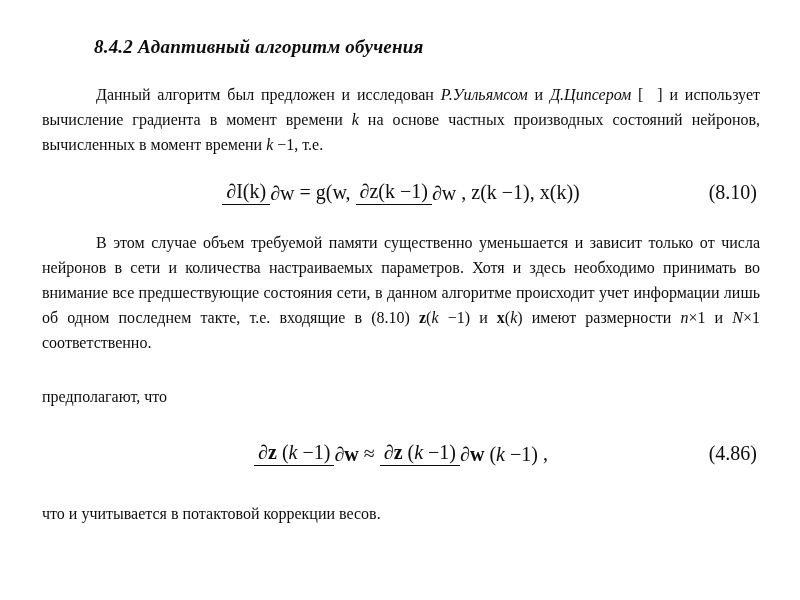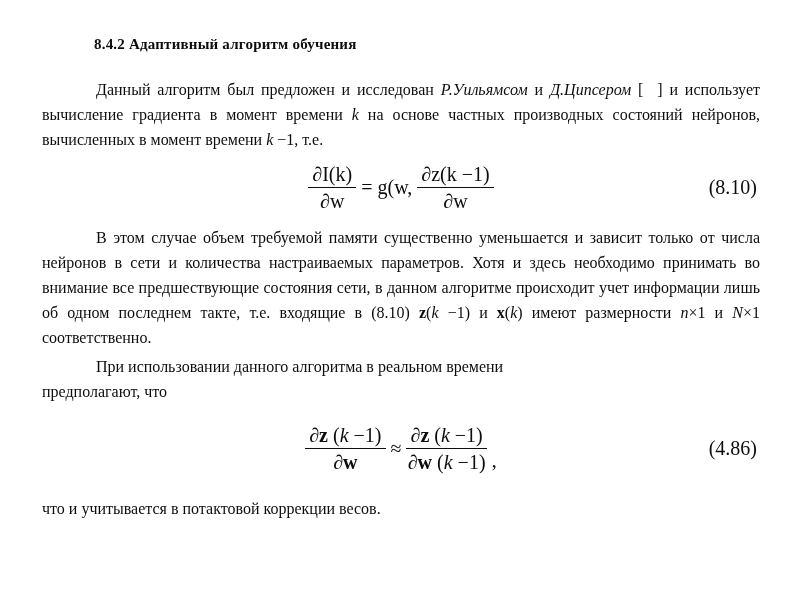--- a/index.html
+++ b/index.html
@@ -7,24 +7,25 @@
     position:relative;
     width:800px;height:600px;
     box-sizing:border-box;
     background:#ffffff;
     padding:36px 40px 0 42px;
     font-family:"Liberation Serif","DejaVu Serif",serif;
     color:#0d0d0d;
     overflow:hidden;
   }
   .title{
-    font-size:15px;
+    font-size:19px;
     font-weight:bold;
     margin:0 0 24px 52px;
     letter-spacing:0.2px;
+    font-style:italic;
   }
   .para{
     font-size:16px;
     line-height:25px;
     margin:0;
     text-indent:54px;
   }
   .justify{
     text-align:justify;
     text-justify:inter-word;
@@ -34,21 +35,21 @@
     position:relative;
     display:flex;
     align-items:center;
     justify-content:center;
     font-size:20px;
     line-height:1.1;
   }
   .eq1{margin:9px 0 7px 0;min-height:52px;}
   .eq2{margin:12px 0 16px 0;min-height:64px;font-family:Liberation Serif, serif;}
   .eq-body{display:inline-flex;align-items:center;gap:5px;}
-  .frac{display:inline-flex;flex-direction:column;align-items:center;text-align:center;}
+  .frac{display:inline-flex;flex-direction:row;align-items:center;text-align:center;}
   .num{display:block;border-bottom:1.4px solid #0d0d0d;padding:0 4px 2px 4px;}
   .den{display:block;padding-top:2px;}
   .eq-number{
     position:absolute;
     right:3px;top:50%;
     transform:translateY(-50%);
     font-size:20px;
     margin-left:46px;
   }
   .eq-trailing{align-self:flex-end;padding-bottom:2px;}
@@ -69,27 +70,28 @@
     <span class="eq-body">
       <span class="frac">
         <span class="num">∂I(k)</span>
         <span class="den">∂w</span>
       </span>
       <span>=&nbsp;g(w,</span>
       <span class="frac">
         <span class="num">∂z(k&nbsp;−1)</span>
         <span class="den">∂w</span>
       </span>
+      <span>,&nbsp;z(k&nbsp;−1),&nbsp;x(k))</span>
     </span>
     <span class="eq-number">(8.10)</span>
   </div>
 
   <p class="para justify p2"><span>В этом случае объем требуемой памяти существенно уменьшается и зависит только от числа нейронов в сети и количества настраиваемых параметров. Хотя и здесь необходимо принимать во внимание все предшествующие состояния сети, в данном алгоритме происходит учет информации лишь об одном последнем такте, т.е. входящие в (8.10) </span><span style="font-weight: bold;">z</span><span>(</span><span style="font-style: italic;">k</span><span>&nbsp;−1) и </span><span style="font-weight: bold;">x</span><span>(</span><span style="font-style: italic;">k</span><span>) имеют размерности </span><span style="font-style: italic;">n</span><span>×1 и </span><span style="font-style: italic;">N</span><span>×1 соответственно.</span></p>
 
-  <p class="para p3"><span>При использовании данного алгоритма в реальном времени</span><br><span>предполагают, что</span></p>
+  <p class="para p3"><br><span>предполагают, что</span></p>
 
   <div class="equation eq2">
     <span class="eq-body">
       <span class="frac">
         <span class="num"><span>∂</span><span style="font-weight: bold;">z</span><span>&nbsp;(</span><span style="font-style: italic;">k</span><span>&nbsp;−1)</span></span>
         <span class="den"><span>∂</span><span style="font-weight: bold;">w</span></span>
       </span>
       <span>≈</span>
       <span class="frac">
         <span class="num"><span>∂</span><span style="font-weight: bold;">z</span><span>&nbsp;(</span><span style="font-style: italic;">k</span><span>&nbsp;−1)</span></span>

